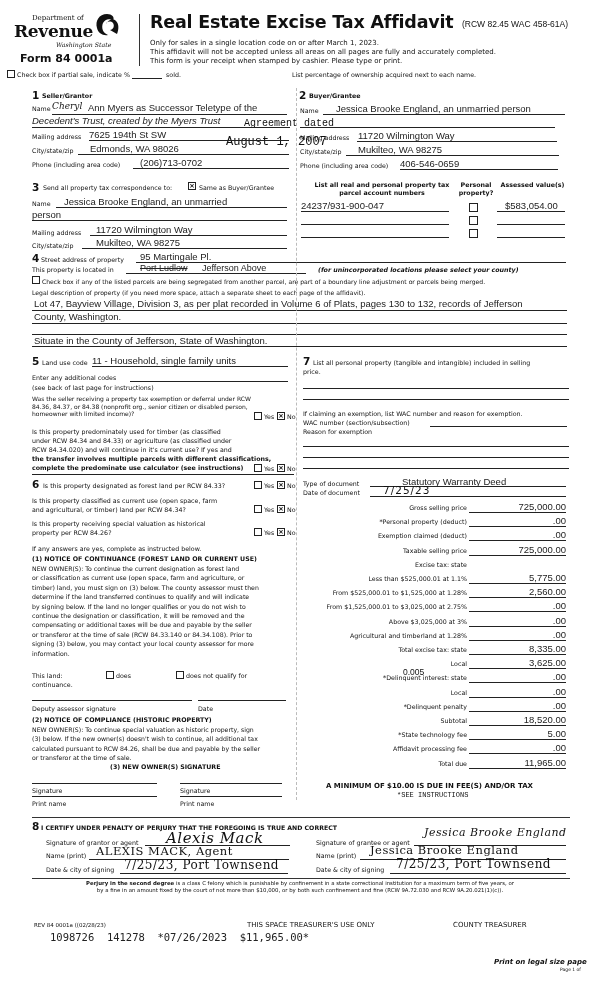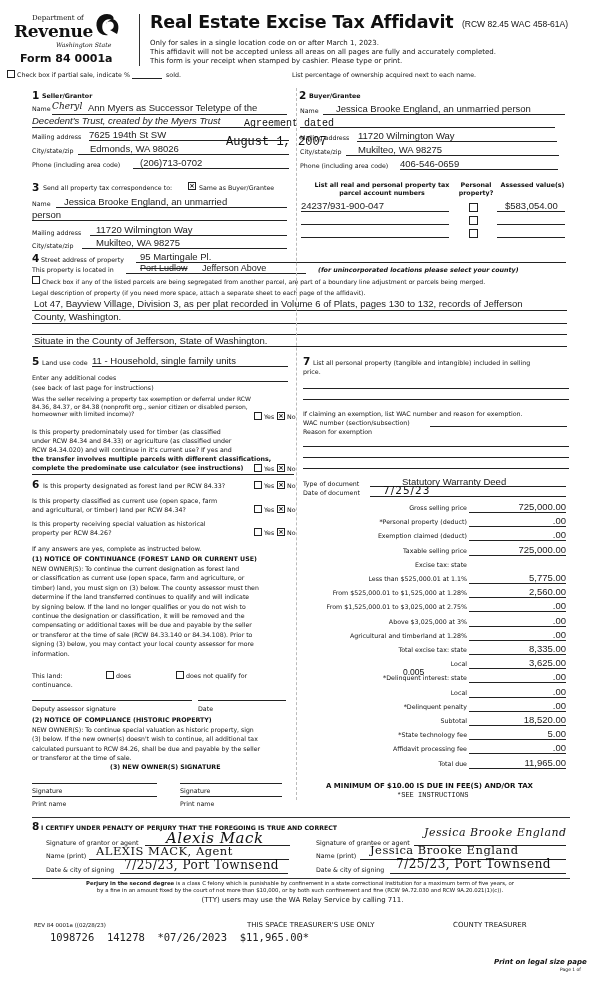--- a/index.html
+++ b/index.html
@@ -337,20 +337,19 @@
 <span class="abs lbl" style="left:316px;top:866px;">Date &amp; city of signing</span>
 <span class="abs hand" style="left:396px;top:857px;font-style:normal;font-size:12px;">7/25/23, Port Townsend</span>
 <div class="line" style="left:390px;top:873px;width:176px;"></div>
 <div class="hr" style="left:32px;top:878px;width:538px;"></div>
 
 <div class="abs" style="left:30px;top:880px;width:540px;text-align:center;font-family:'DejaVu Sans',sans-serif;font-size:5.4px;line-height:7px;">
   <div><b>Perjury in the second degree</b> <span>is a class C felony which is punishable by confinement in a state correctional institution for a maximum term of five years, or</span></div>
   <div>by a fine in an amount fixed by the court of not more than $10,000, or by both such confinement and fine (RCW 9A.72.030 and RCW 9A.20.021(1)(c)).</div>
 </div>
 <div class="abs" style="left:30px;top:896px;width:545px;text-align:center;font-family:'DejaVu Sans',sans-serif;font-size:7px;line-height:8px;">
-  <div>(TTY) users may use the WA Relay Service by calling 711.</div>
 </div>
 <span class="abs lbl" style="left:34px;top:922px;font-size:5.5px;">REV 84 0001a ((02/28/23)</span>
 <span class="abs lbl" style="left:247px;top:921px;font-size:7px;">THIS SPACE TREASURER'S USE ONLY</span>
 <span class="abs lbl" style="left:453px;top:921px;font-size:7px;">COUNTY TREASURER</span>
 <span class="abs" style="left:50px;top:931px;font-family:'DejaVu Sans Mono',monospace;font-size:10.5px;white-space:pre;color:#222;">1098726  141278  *07/26/2023  $11,965.00*</span>
 <span class="abs lbl b" style="left:494px;top:958px;font-style:italic;font-size:7px;">Print on legal size pape</span>
 <span class="abs lbl" style="left:560px;top:967px;font-size:4.5px;">Page 1 of</span>
 
 </body></html>

